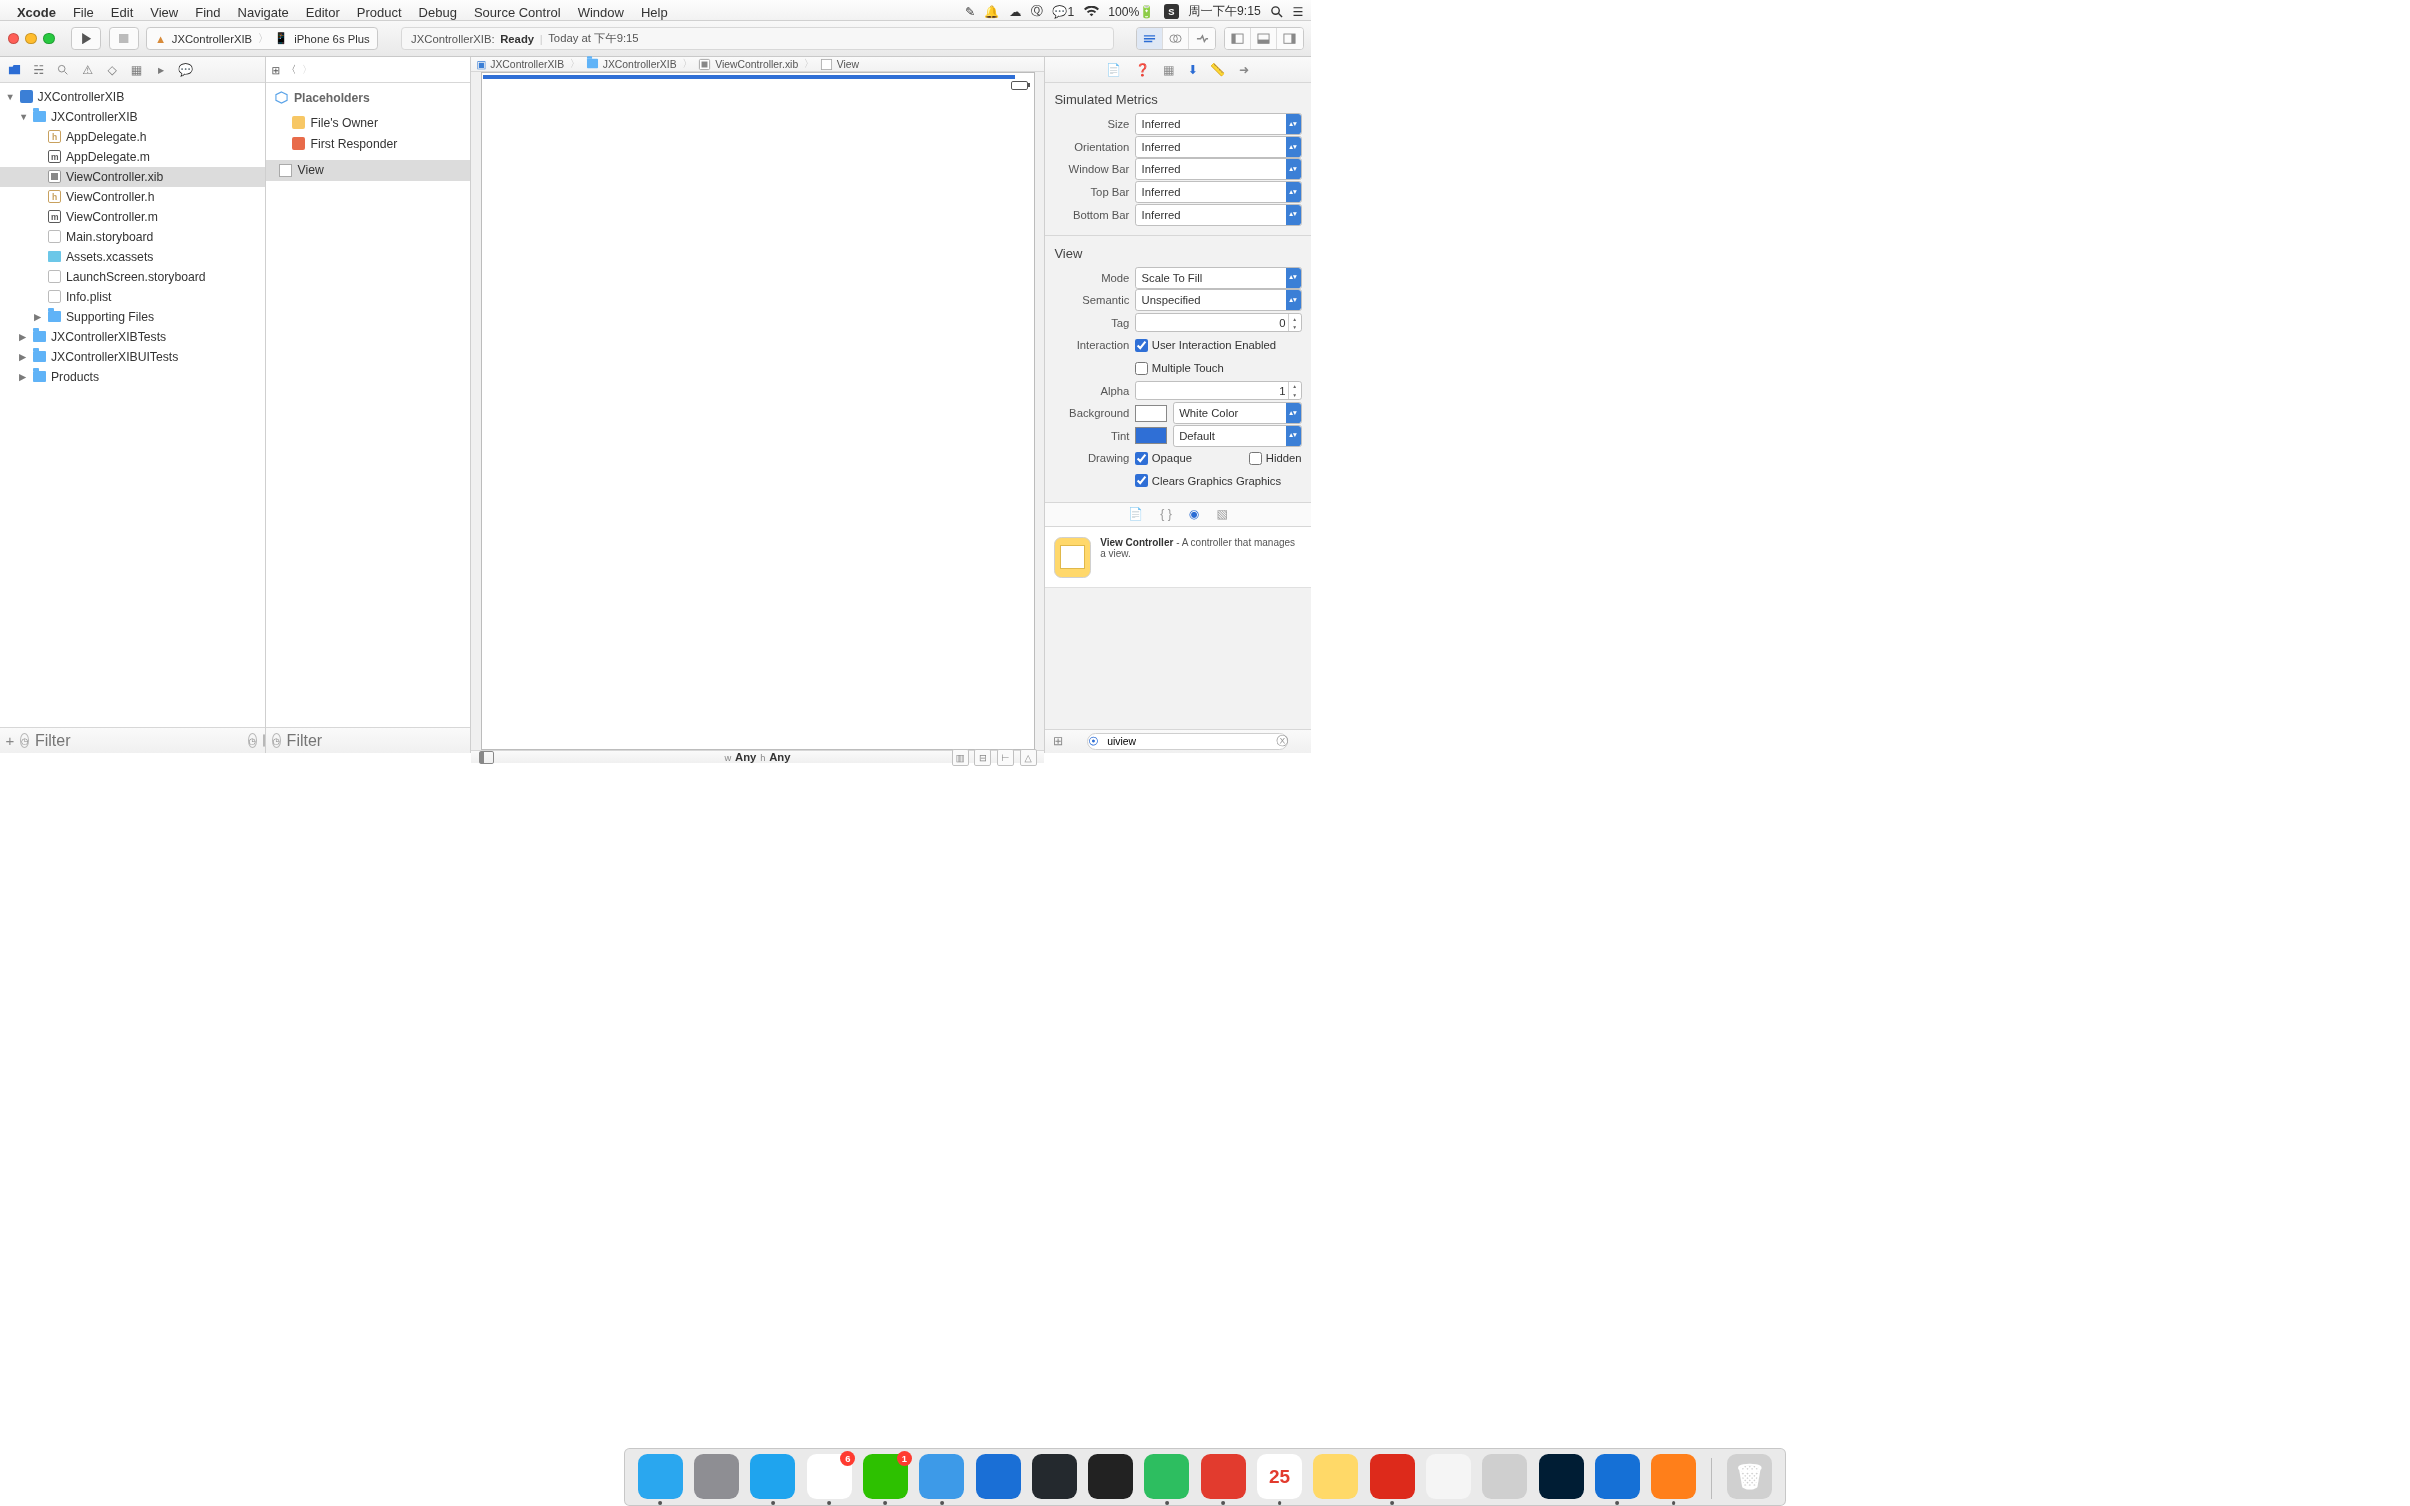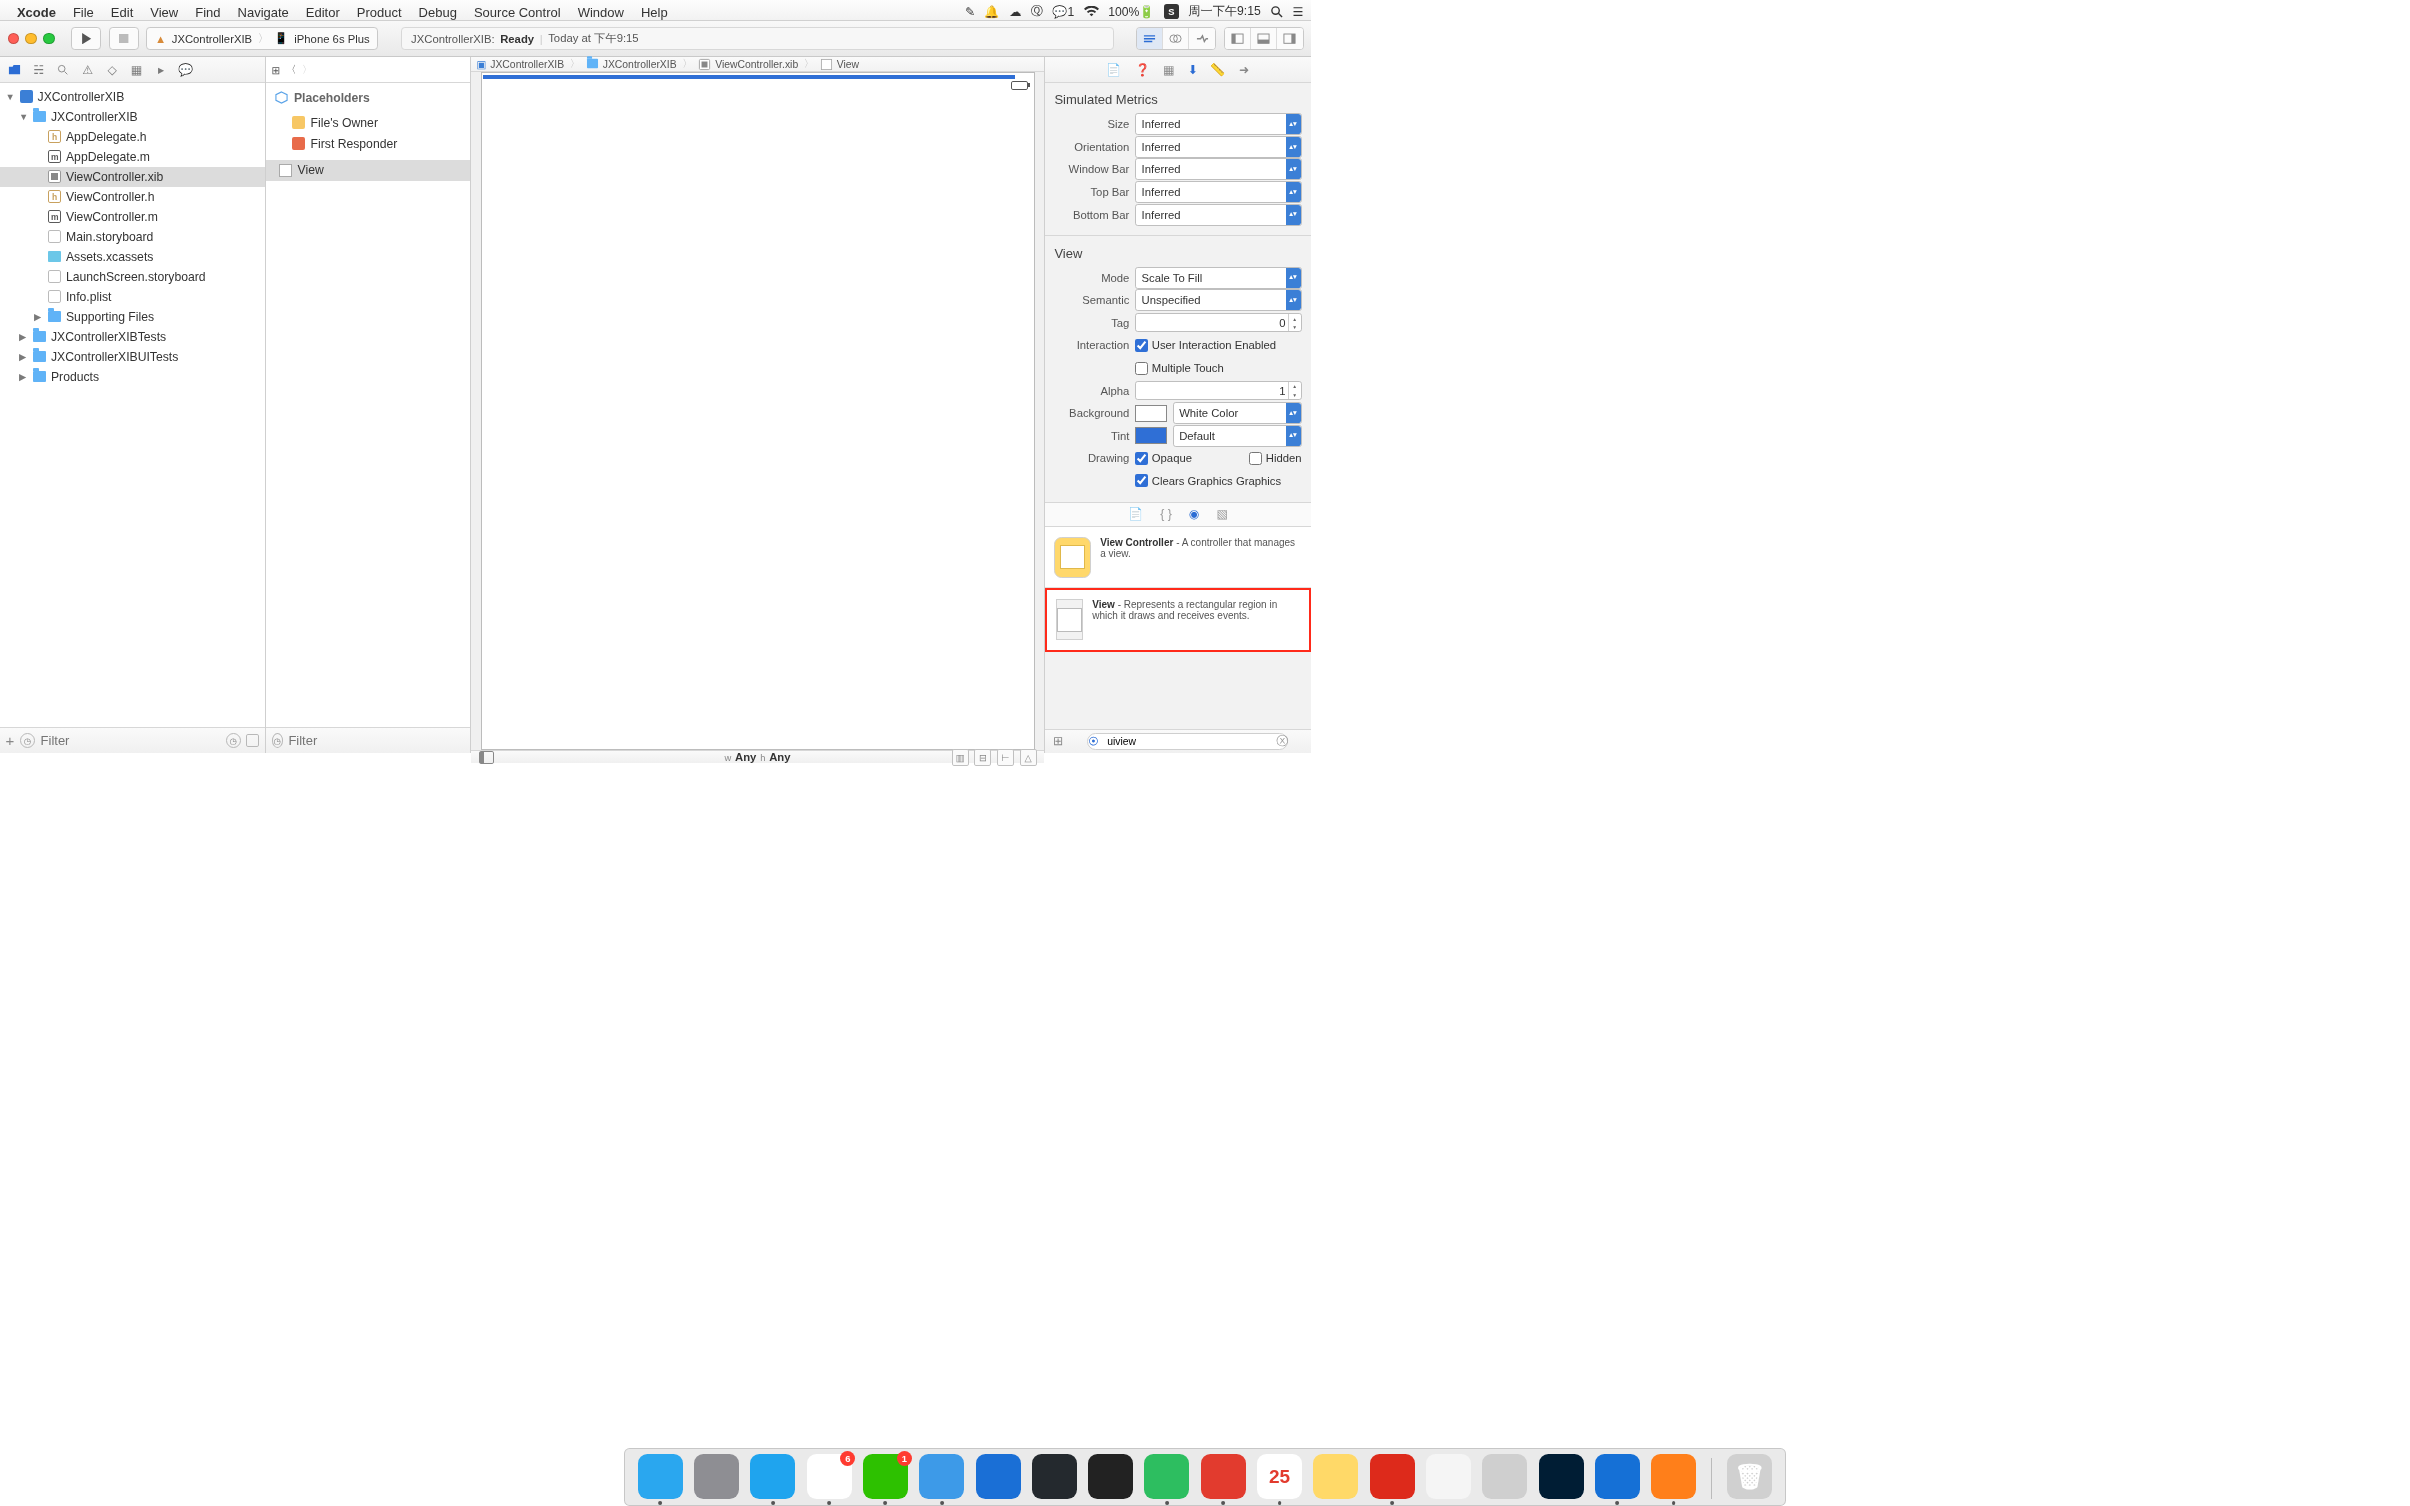--- a/index.html
+++ b/index.html
@@ -51,21 +51,21 @@
 .proj{ width:13px;height:13px;background:#3b7fd6;border-radius:1.9px}
 .hfile{width:13px;height:13px;background:#fff;border:0.9px solid #c8a15e;border-radius:1.9px;display:flex;align-items:center;justify-content:center;font-size:8.5px;color:#c8a15e;font-weight:700}
 .mfile{width:13px;height:13px;background:#fff;border:0.9px solid #5a5a5a;border-radius:1.9px;display:flex;align-items:center;justify-content:center;font-size:8.5px;color:#5a5a5a;font-weight:700}
 .xibfile{width:13px;height:13px;background:#fff;border:0.9px solid #999;border-radius:1.9px;position:relative}
 .xibfile:after{content:"";position:absolute;inset:1.9px;background:#888}
 .sbfile{width:13px;height:13px;background:#fff;border:0.9px solid #bbb;border-radius:1.9px}
 .plist{width:13px;height:13px;background:#fff;border:0.9px solid #bbb;border-radius:1.9px}
 .assets{width:13px;height:11.3px;background:#6cc7e8;border-radius:0.9px}
 
 .nav-footer{height:26px;border-top:0.9px solid #d7d7d7;display:flex;align-items:center;padding:0 5.6px;gap:5.6px;background:linear-gradient(#fafafa,#f0f0f0)}
-.nav-footer input{flex:1;border:none;background:transparent;outline:none;font-size:13px}
+.nav-footer input{flex:1;border:none;background:transparent;outline:none;font-size:16px}
 .circ{width:15px;height:15px;border:0.9px solid #b8b8b8;border-radius:50%;display:flex;align-items:center;justify-content:center;color:#888;font-size:8.5px}
 
 
 .outline-col .jumpbar{height:26px;border-bottom:0.9px solid #d7d7d7;display:flex;align-items:center;padding:0 5.6px;gap:5.6px;font-size:10.4px;color:#555}
 .outline-col .body{flex:1}
 .ohdr{display:flex;align-items:center;gap:5.6px;padding:7.5px 9.4px;color:#666;font-weight:600;font-size:12.2px}
 .orow{display:flex;align-items:center;height:21px;padding-left:26px;gap:5.6px;font-size:12.2px}
 .orow.sel{background:#dcdcdc}
 .cube{width:13px;height:13px;background:#f7c765;border-radius:1.9px}
 .cube.red{background:#e86b4a}
@@ -591,26 +591,20 @@
       <span class="lt active">◉</span>
       <span class="lt">▧</span>
     </div>
     <div class="lib" style="flex:1;overflow:auto">
       <div class="libitem">
         <div class="thumb vc">
             <div class="inner"></div>
           </div>
         <div><span class="ttl">View Controller</span><span> - A controller that manages a view.</span></div>
       </div>
-      <div class="libitem highlight">
-        <div class="thumb">
-            <div style="width:24.5px;height:24.5px;background:#fff;border:0.9px solid #bbb"></div>
-          </div>
-        <div><span class="ttl">View</span><span> - Represents a rectangular region in which it draws and receives events.</span></div>
-      </div>
     </div>
     <div class="libfilter">
       <span class="gridic">⊞</span>
       <span class="mag">⦿</span>
       <input value="uiview" style="">
       <span class="clr">ⓧ</span>
     </div>
   </div>
 </div>
 

